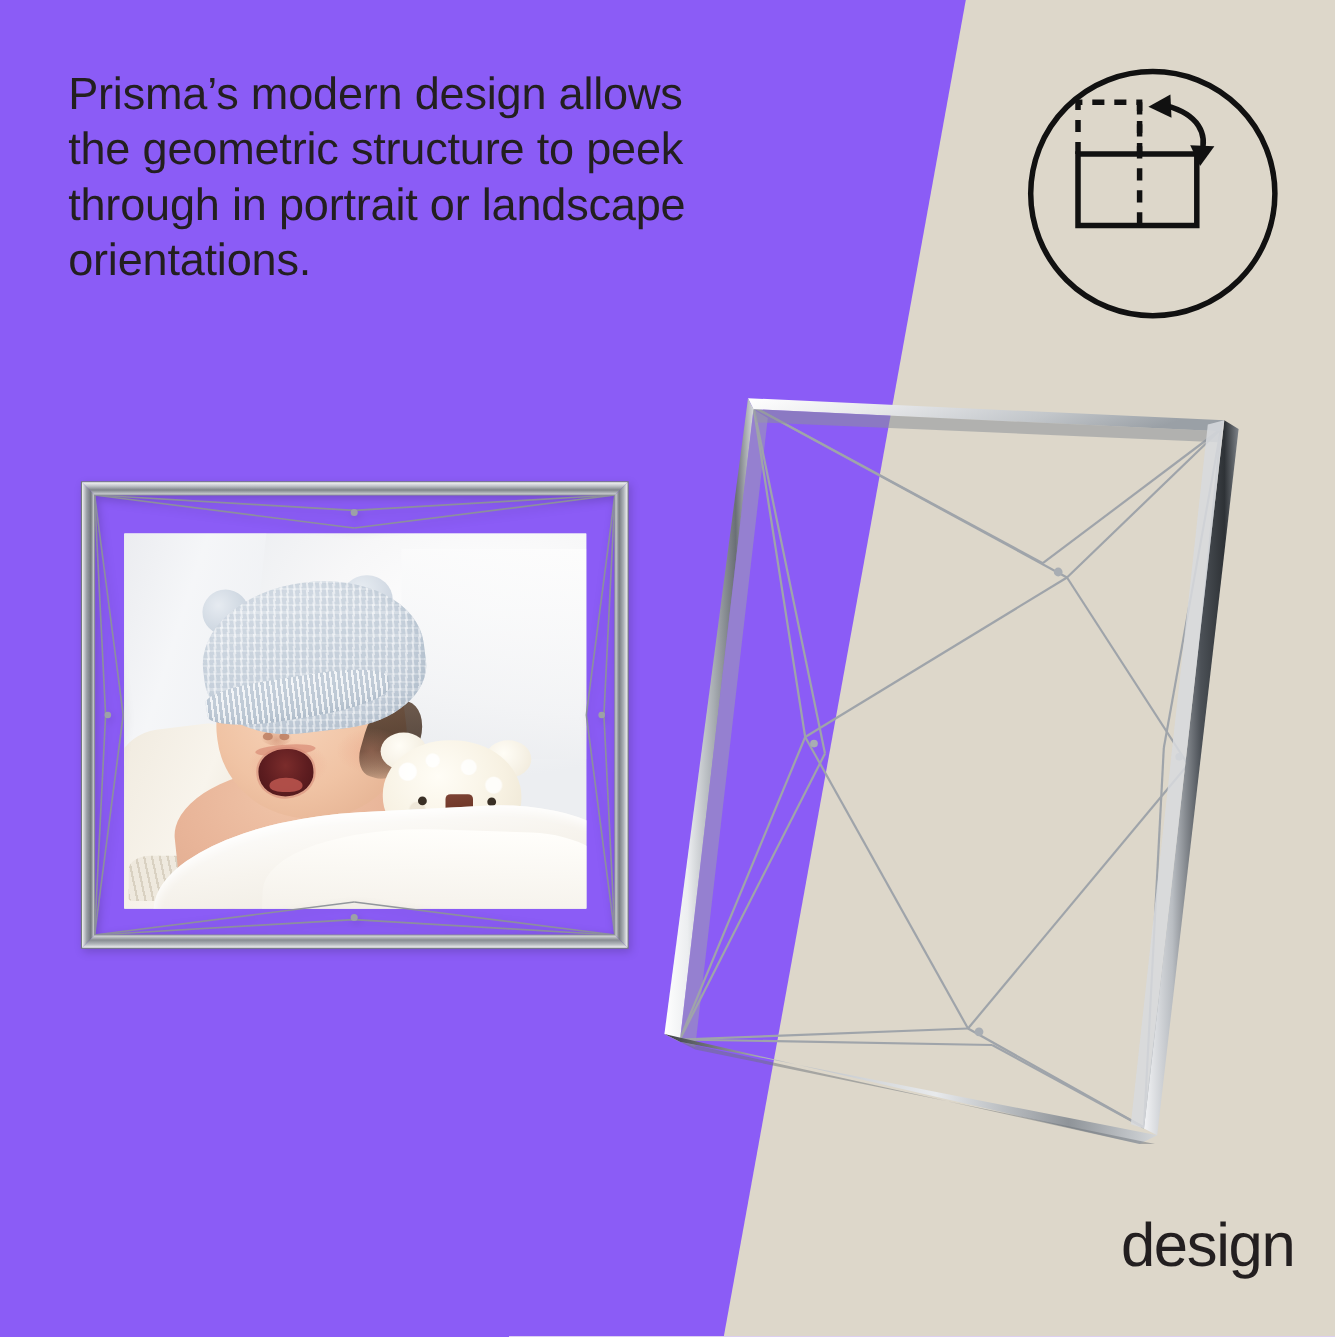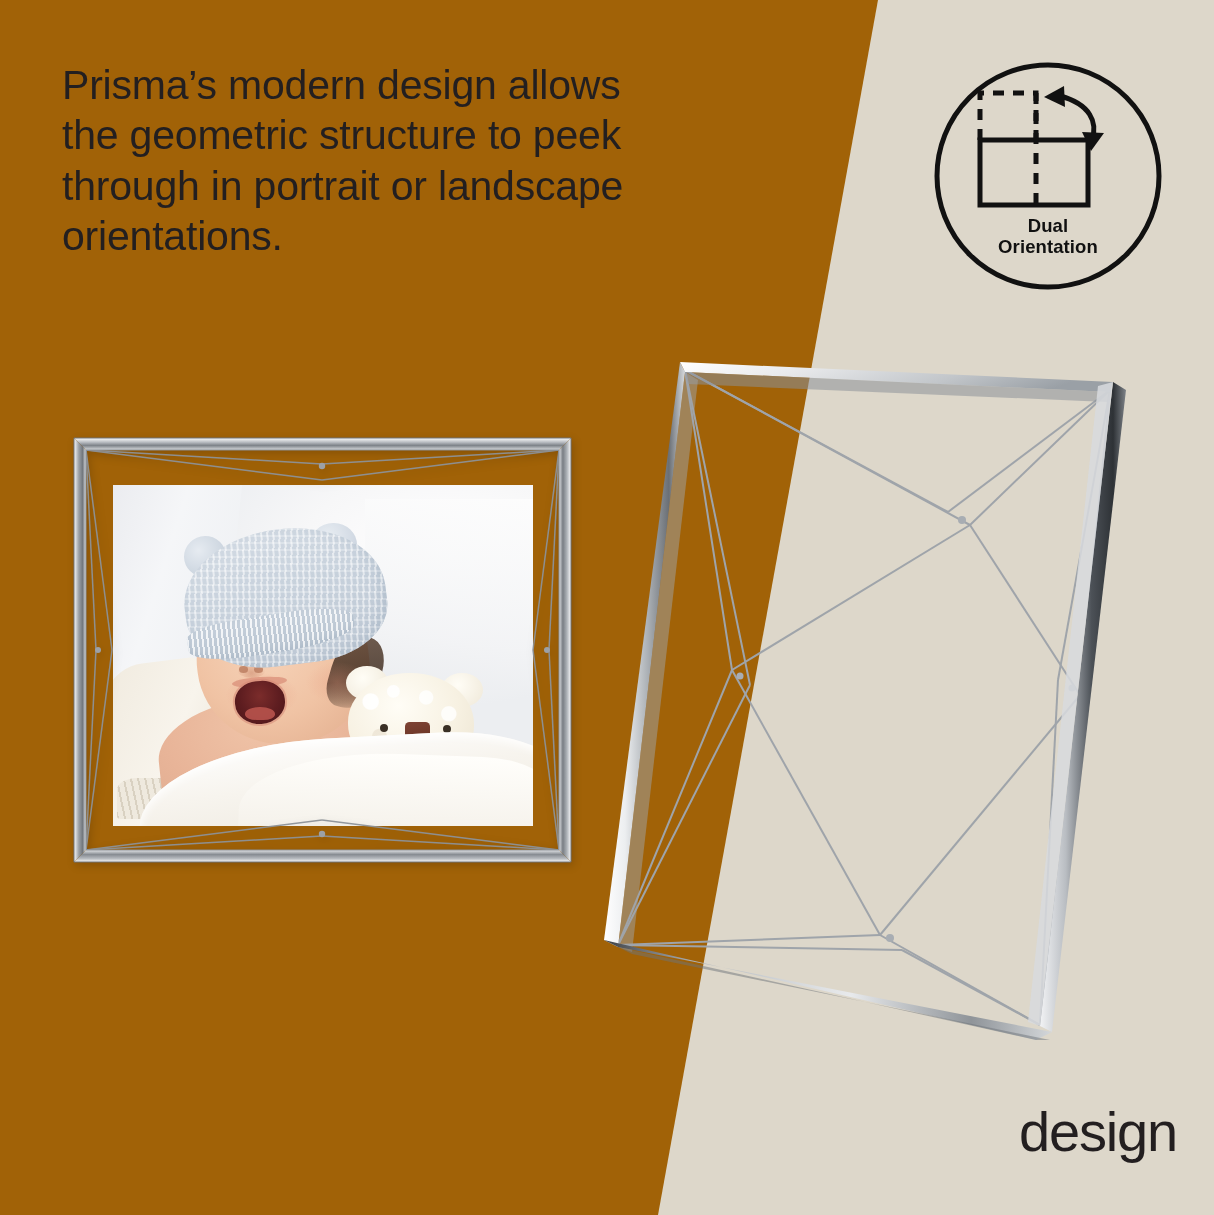--- a/index.html
+++ b/index.html
@@ -8,21 +8,21 @@
     padding: 0;
     background: #ffffff;
   }
   body {
     font-family: "Liberation Sans", sans-serif;
   }
   #stage {
     position: relative;
     width: 1214px;
     height: 1215px;
-    background: #a16207;
+    background: #8b5cf6;
     overflow: hidden;
   }
 
   
   .beige-panel {
     position: absolute;
     inset: 0;
     background: #ddd7ca;
     clip-path: polygon(878px 0px, 1214px 0px, 1214px 1215px, 658px 1215px);
     z-index: 0;
@@ -352,24 +352,20 @@
       <rect x="48" y="80" width="108" height="65" fill="none" stroke="#111111" stroke-width="5"></rect>
 
       <path d="M48 80 L48 33 L104 33 L104 80" fill="none" stroke="#111111" stroke-width="5" stroke-dasharray="11 9"></path>
 
       <line x1="104" y1="33" x2="104" y2="145" stroke="#111111" stroke-width="5" stroke-dasharray="11 9"></line>
 
       <path d="M128 36 C158 44 166 62 160 80" fill="none" stroke="#111111" stroke-width="5" stroke-linecap="round"></path>
       <polygon points="132,26 112,37 133,47" fill="#111111"></polygon>
       <polygon points="150,72 172,73 159,91" fill="#111111"></polygon>
     </svg>
-    <div class="badge-text">
-      <div>Dual</div>
-      <div>Orientation</div>
-    </div>
   </div>
 
   <div class="photo-wrap">
     <div class="photo-inner">
       <div class="bg-sheet"></div>
       <div class="sheet-fold-a"></div>
       <div class="sheet-fold-b"></div>
 
       <div class="blanket-left"></div>
       <div class="blanket-stripe"></div>

